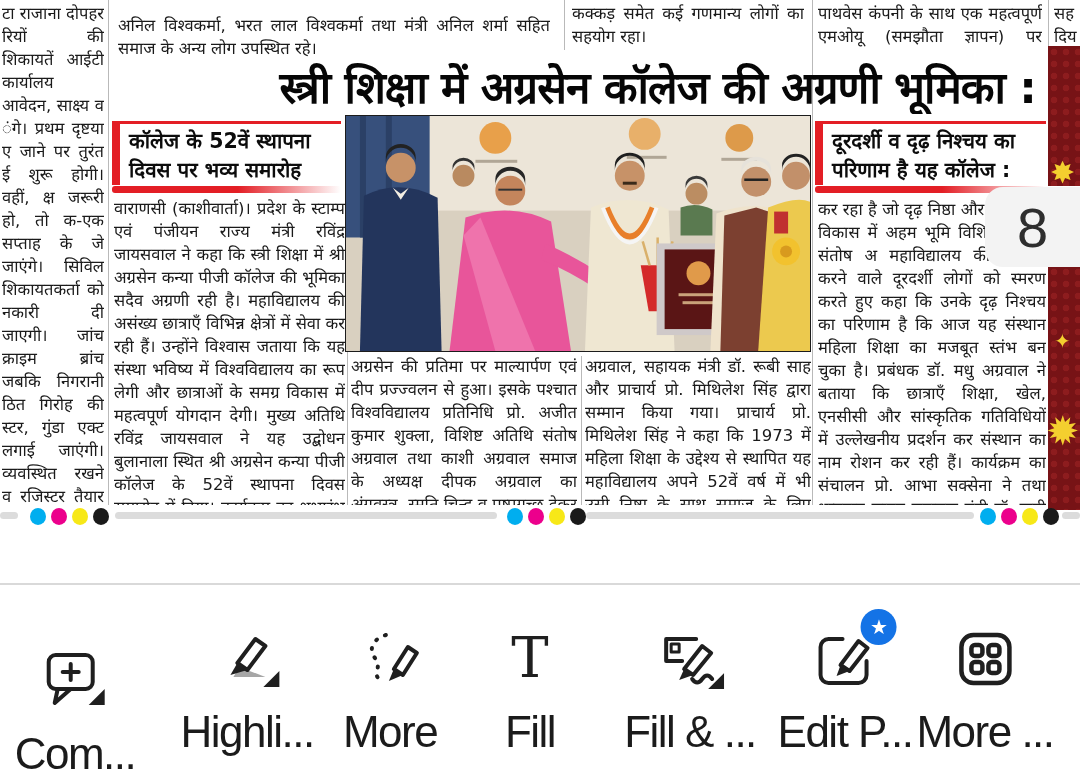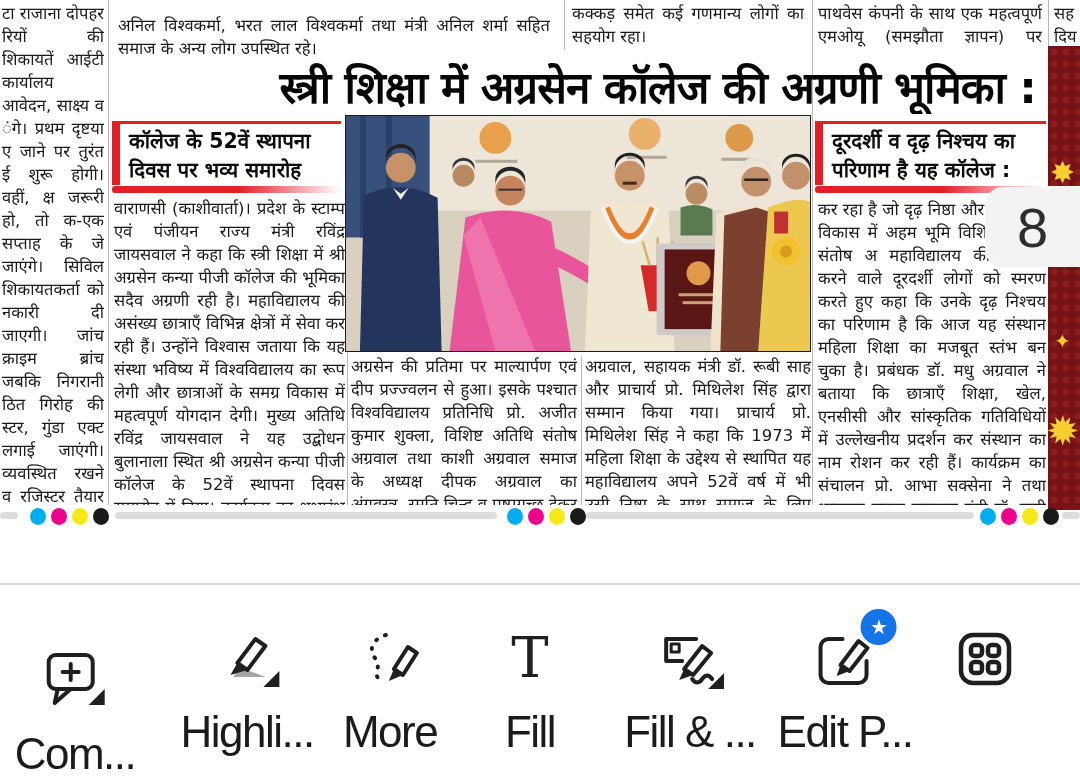--- a/index.html
+++ b/index.html
@@ -286,16 +286,17 @@
     <div class="titem" style="left:985px;">
       <div class="ticon">
         <svg viewBox="0 0 68 68" fill="none" stroke="#1f1f1f" stroke-width="4.5" stroke-linejoin="round">
           <rect x="10" y="10" width="48" height="48" rx="12"></rect>
           <rect x="20" y="20" width="11" height="11" rx="3.5"></rect>
           <rect x="37" y="20" width="11" height="11" rx="3.5"></rect>
           <rect x="20" y="37" width="11" height="11" rx="3.5"></rect>
           <rect x="37" y="37" width="11" height="11" rx="3.5"></rect>
         </svg>
       </div>
+      <div class="tlabel">More ...</div>
     </div>
 
   </div>
 </div>
 
 </body></html>

